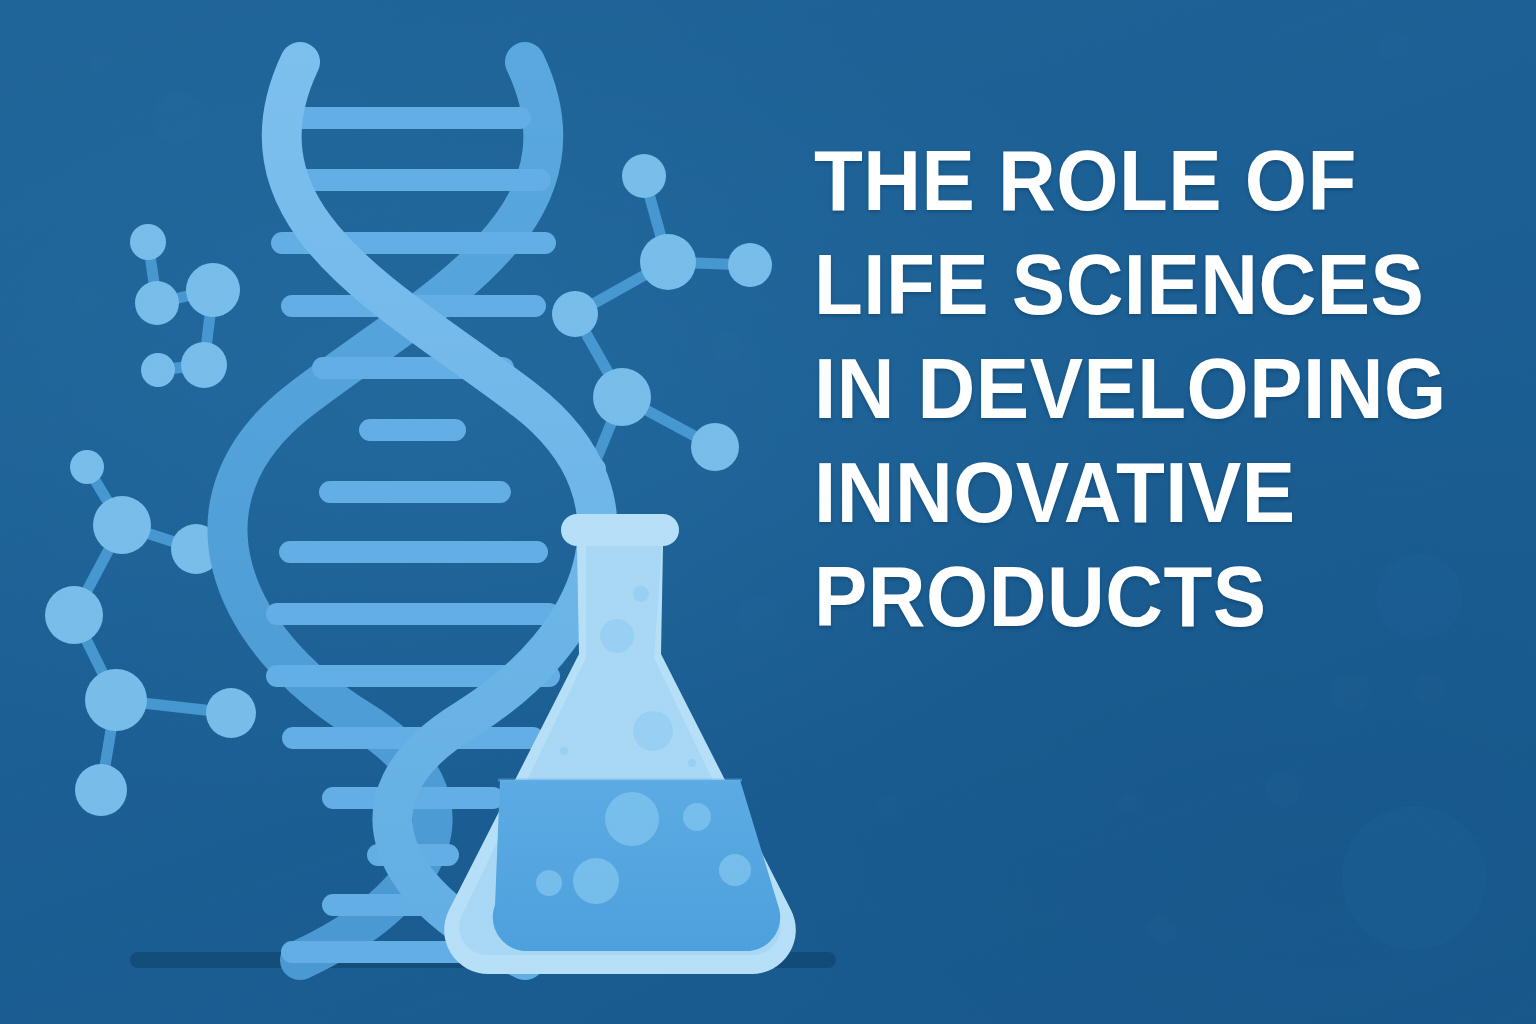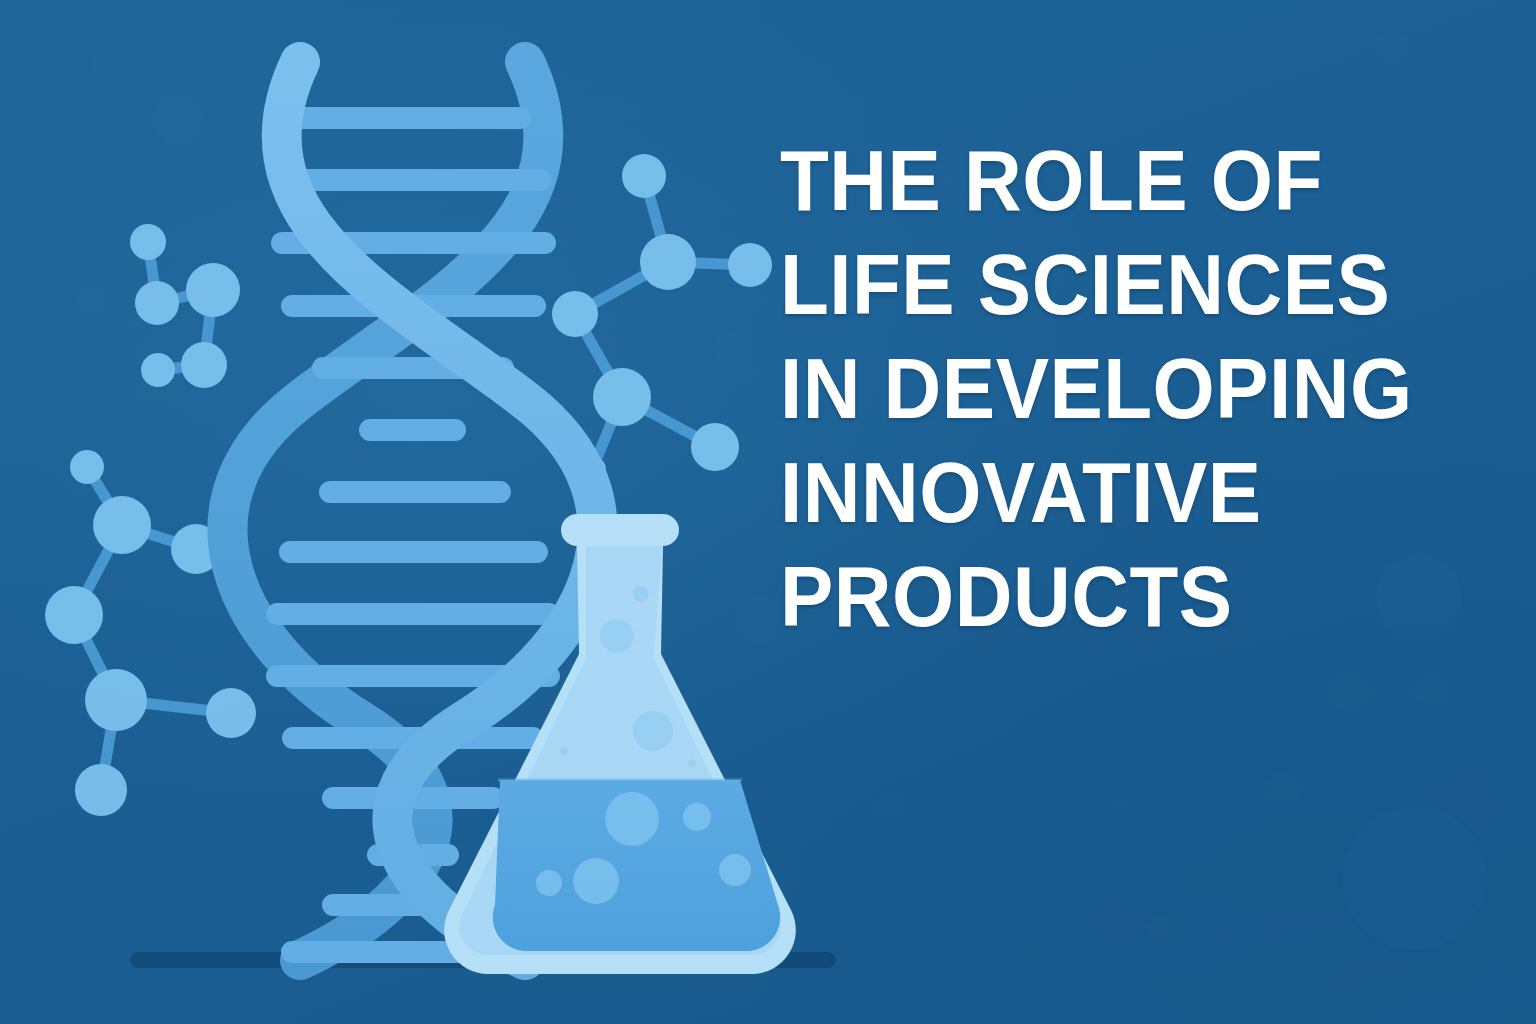--- a/index.html
+++ b/index.html
@@ -48,21 +48,21 @@
   svg.art {
     position: absolute;
     left: 0;
     top: 0;
     width: 1536px;
     height: 1024px;
     overflow: visible;
   }
   #headline {
     position: absolute;
-    left: 780px;
+    left: 814px;
     top: 128px;
     width: 660px;
   }
   #headline .line {
     display: block;
     color: #ffffff;
     font-family: "Liberation Sans", sans-serif;
     font-weight: 700;
     font-size: 86px;
     line-height: 104px;

